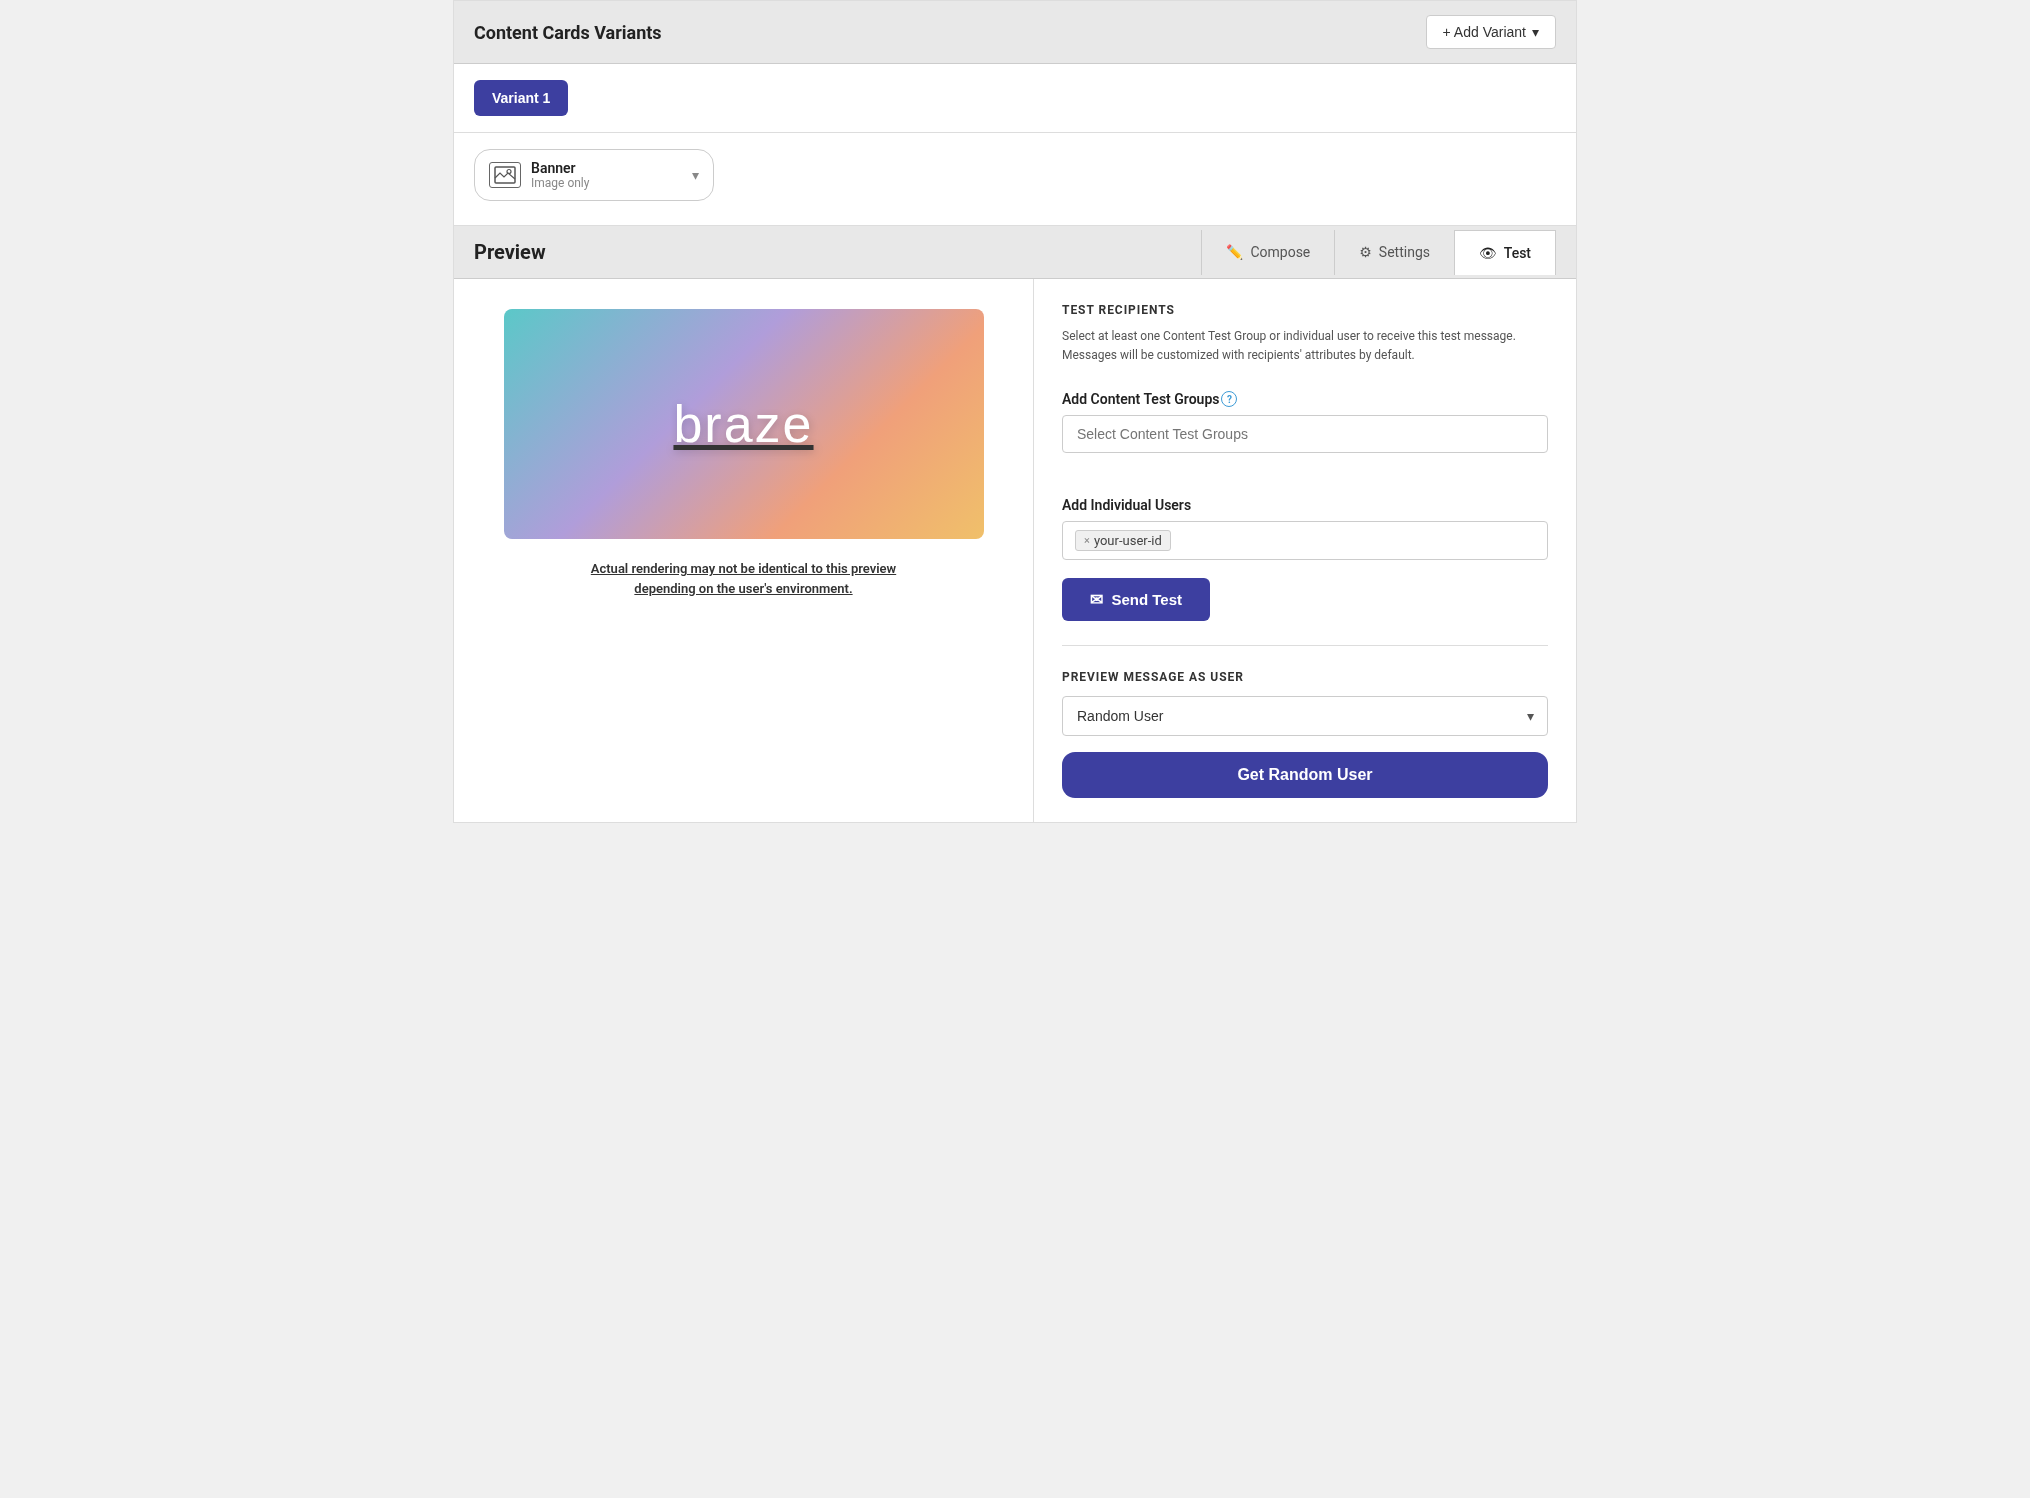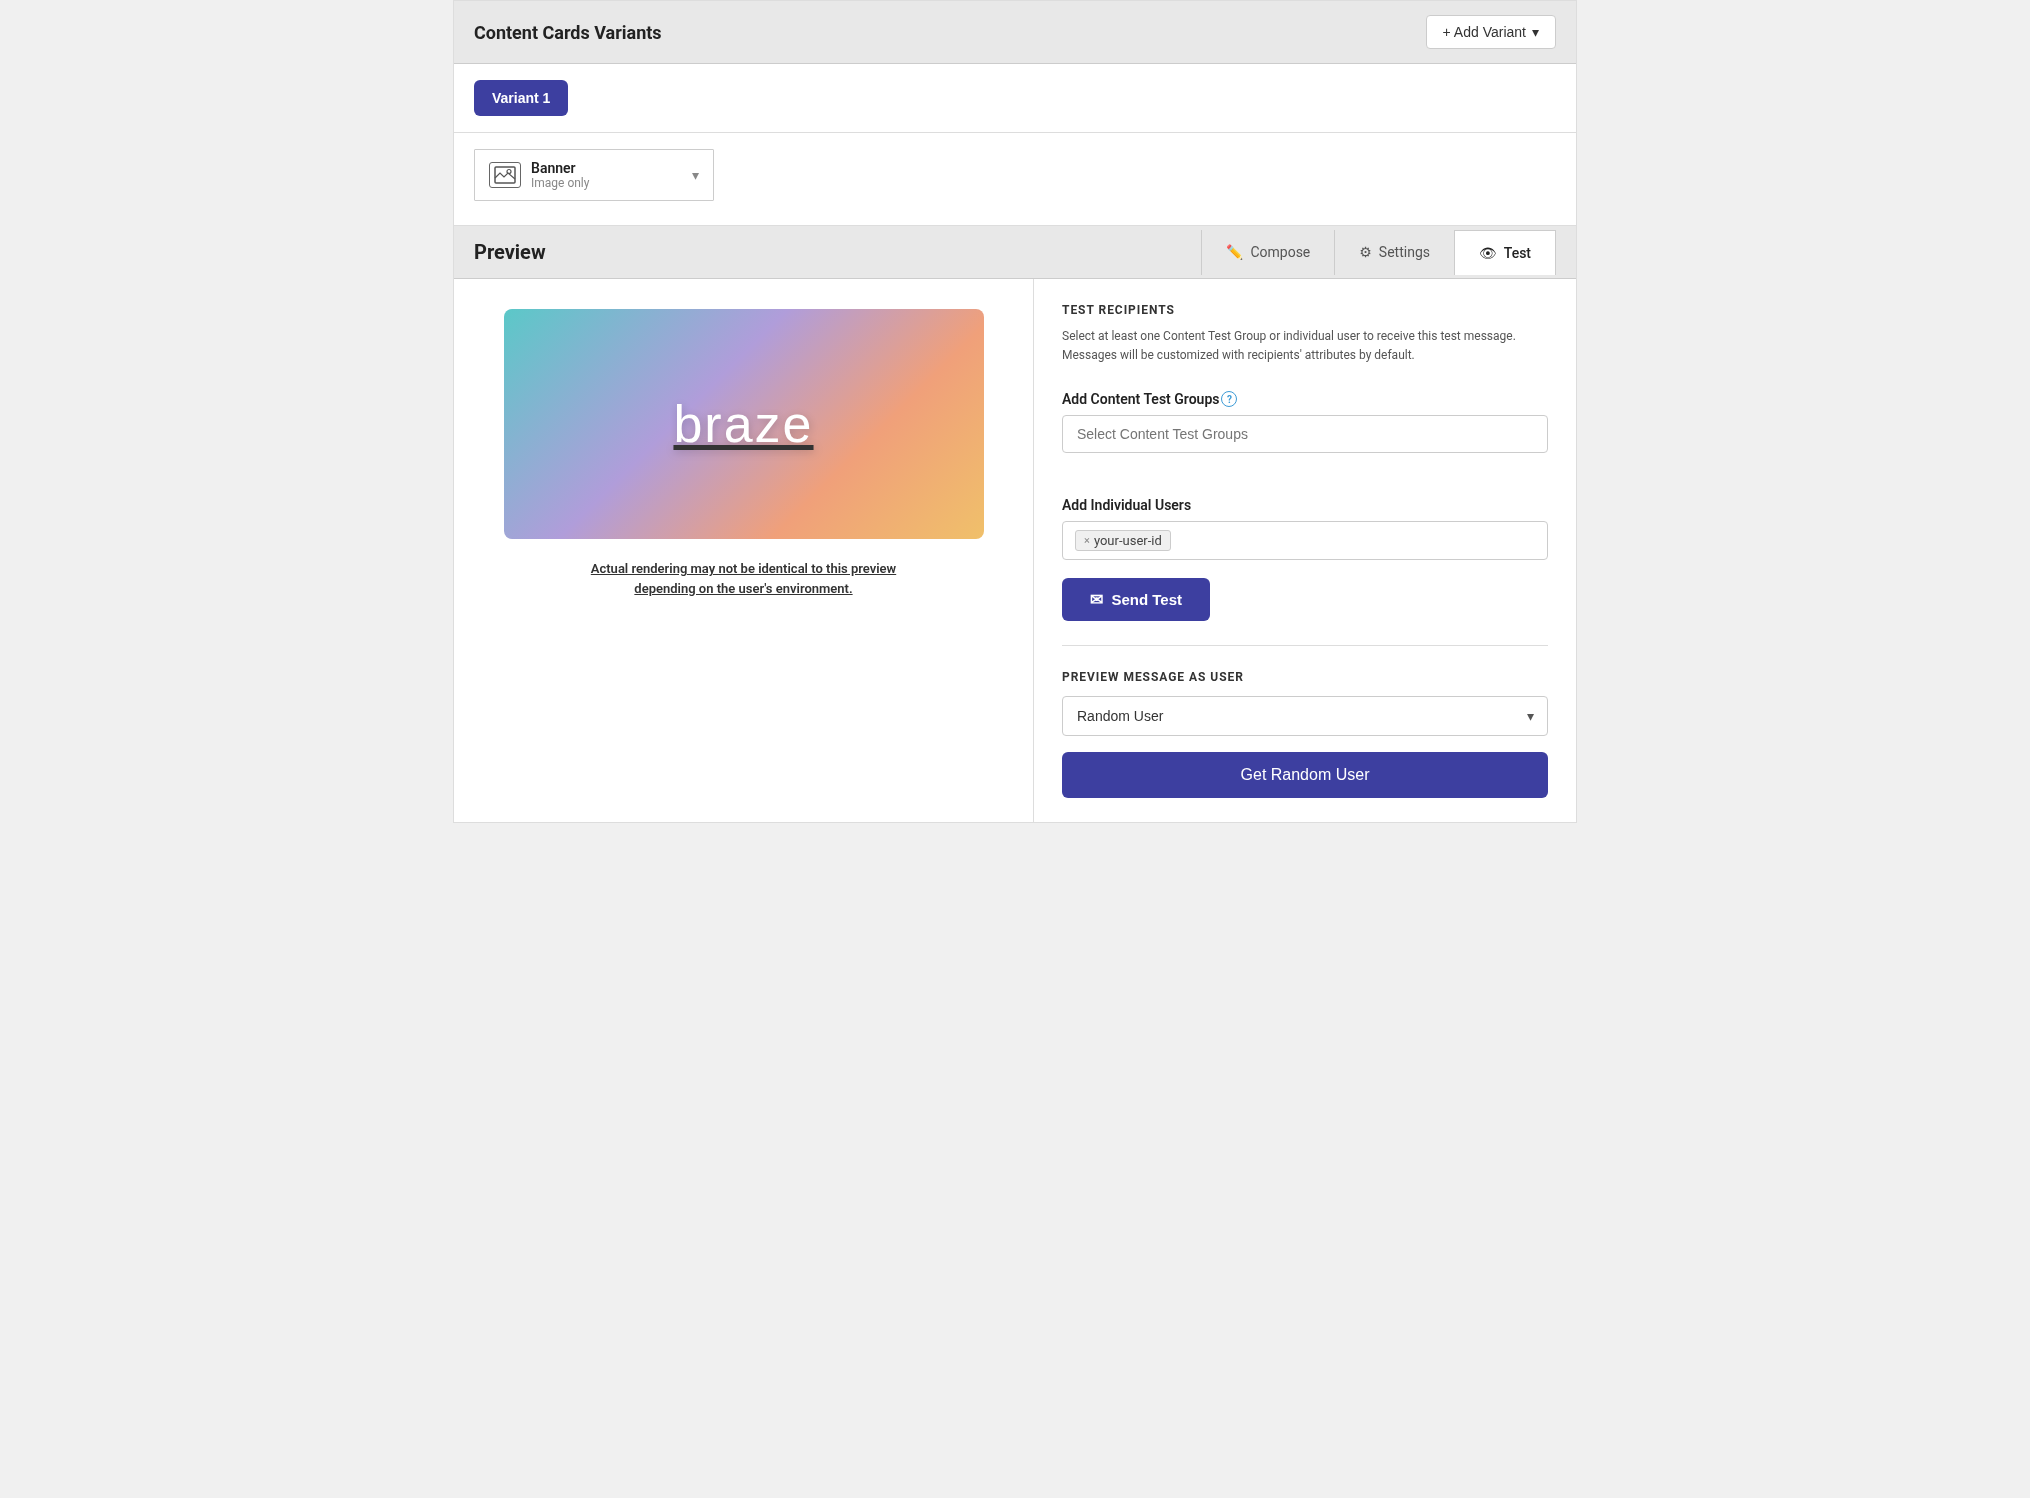--- a/index.html
+++ b/index.html
@@ -73,21 +73,21 @@
       font-weight: 700;
       color: #555;
       letter-spacing: 0.08em;
       margin-bottom: 12px;
       text-transform: uppercase;
     }
     .card-type-dropdown {
       display: flex;
       align-items: center;
       border: 1px solid #ccc;
-      border-radius: 1px;
+      border-radius: 16px;
       padding: 10px 14px;
       width: 240px;
       cursor: pointer;
       background: #fff;
       justify-content: space-between;
     }
     .card-type-left {
       display: flex;
       align-items: center;
       gap: 10px;
@@ -333,25 +333,25 @@
       top: 50%;
       transform: translateY(-50%);
       color: #555;
       pointer-events: none;
       font-size: 14px;
     }
     .get-random-btn {
       background: #3d3fa0;
       color: #fff;
       border: none;
-      border-radius: 6px;
+      border-radius: 13px;
       padding: 14px;
       width: 100%;
       font-size: 16px;
-      font-weight: 400;
+      font-weight: 700;
       cursor: pointer;
     }
   </style>
 </head>
 <body>
 
 <div class="page-wrapper">
 
   <div class="top-header">
     <span class="top-header-title">Content Cards Variants</span>

